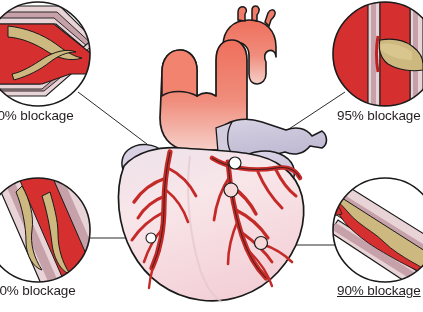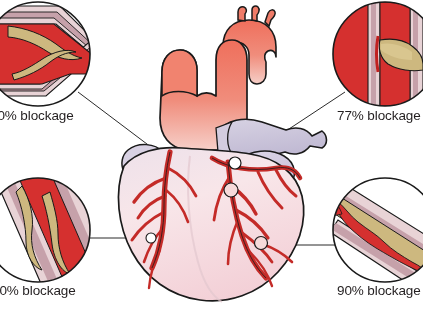--- a/index.html
+++ b/index.html
@@ -16,21 +16,21 @@
     position:absolute;
     font-size:13.5px;
     color:#231f20;
     white-space:nowrap;
     letter-spacing:-0.1px;
     font-family:"Liberation Sans", sans-serif;
   }
   #lbl-tl{left:-10px;top:108px;}
   #lbl-tr{left:337px;top:108px;}
   #lbl-bl{left:-8px;top:283px;}
-  #lbl-br{left:337px;top:283px;}
+  #lbl-br{left:337px;top:283px;text-decoration:underline;}
 </style>
 </head>
 <body>
 
 <div id="stage">
 <svg width="423" height="312" viewBox="0 0 423 312" xmlns="http://www.w3.org/2000/svg">
   <defs>
     <linearGradient id="gAorta" x1="0" y1="0" x2="0" y2="1">
       <stop offset="0%" stop-color="#ef6f5c"></stop>
       <stop offset="55%" stop-color="#f08d7c"></stop>
@@ -224,15 +224,15 @@
                C424 274 416 270 408 266 C396 260 386 254 376 248
                C366 242 356 234 348 226 C342 220 338 212 334 206 Z" fill="#d5302f" stroke="#1a1a1a" stroke-width="0.9"></path>
       <path d="M330 196 C336 202 340 208 342 214 L332 216 L330 206 Z" fill="#d5302f" stroke="#1a1a1a" stroke-width="0.8"></path>
     </g>
     <circle cx="385" cy="230" r="52" fill="none" stroke="#1a1a1a" stroke-width="1.6"></circle>
   </g>
 </svg>
 </div>
 
 <div class="lbl" id="lbl-tl">50% blockage</div>
-<div class="lbl" id="lbl-tr">77% blockage</div>
+<div class="lbl" id="lbl-tr">95% blockage</div>
 <div class="lbl" id="lbl-bl">30% blockage</div>
 <div class="lbl" id="lbl-br">90% blockage</div>
 
 </body></html>

